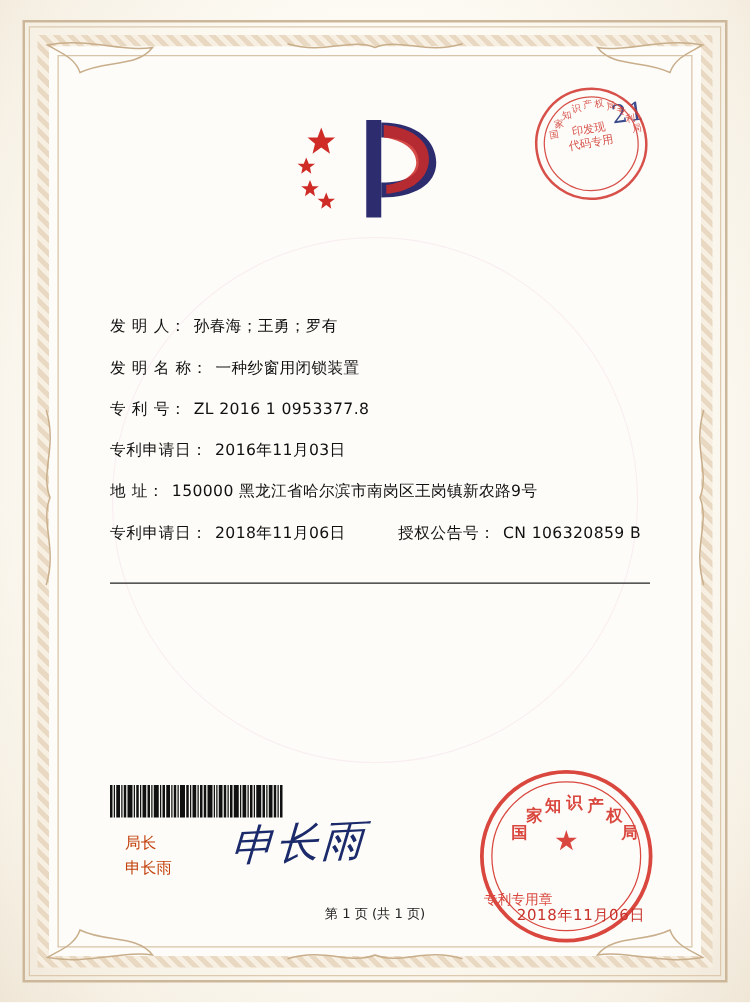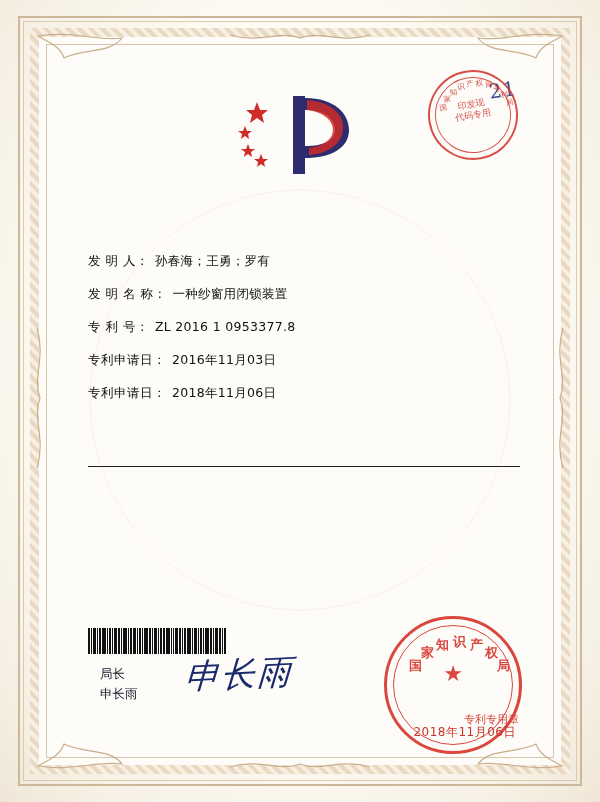--- a/index.html
+++ b/index.html
@@ -215,21 +215,21 @@
     margin-right: 1px;
     vertical-align: top;
   }
 
   
   .sig-block {
     position: absolute;
     left: 40px;
     top: 608px;
     font-size: 12.5px;
-    color: #0f172a;
+    color: #c2410c;
     line-height: 20px;
   }
   .sig-hand {
     position: absolute;
     left: 125px;
     top: 596px;
     font-family: "DejaVu Serif", "Liberation Serif", serif;
     font-size: 34px;
     color: #1b2a6b;
     letter-spacing: 2px;
@@ -270,21 +270,21 @@
     left: 50%;
     top: 44px;
     transform: translateX(-50%);
     font-size: 22px;
     line-height: 22px;
   }
   .seal .bottom-text {
     position: absolute;
     left: 0; right: 0;
     bottom: 24px;
-    text-align: right;
+    text-align: left;
     font-size: 11px;
     font-family: "DejaVu Serif","Liberation Serif",serif;
   }
   .seal-date {
     position: absolute;
     right: 24px;
     top: 668px;
     font-size: 12px;
     color: #c9332c;
     letter-spacing: .5px;
@@ -384,23 +384,31 @@
         <span class="field-value">一种纱窗用闭锁装置</span>
       </div>
       <div class="field-row">
         <span class="field-label">专 利 号：</span>
         <span class="field-value">ZL 2016 1 0953377.8</span>
       </div>
       <div class="field-row">
         <span class="field-label">专利申请日：</span>
         <span class="field-value">2016年11月03日</span>
       </div>
+      <div class="field-row">
+        <span class="field-label">地         址：</span>
+        <span class="field-value">150000 黑龙江省哈尔滨市南岗区王岗镇新农路9号</span>
+      </div>
       <div class="field-row two-col">
         <span class="field-label">专利申请日：</span>
         <span class="field-value">2018年11月06日</span>
+        <span class="col2">
+          <span class="field-label">授权公告号：</span>
+          <span class="field-value">CN 106320859 B</span>
+        </span>
       </div>
     </div>
 
     <div class="rule" style="top:410px"></div>
 
     <div class="body-text">
     </div>
 
     <div class="barcode">
       <i style="width:2px"></i><i style="width:1px"></i><i style="width:3px"></i><i style="width:1px"></i><i style="width:2px"></i><i style="width:4px"></i><i style="width:1px"></i><i style="width:2px"></i><i style="width:1px"></i><i style="width:3px"></i><i style="width:2px"></i><i style="width:1px"></i><i style="width:4px"></i><i style="width:1px"></i><i style="width:2px"></i><i style="width:3px"></i><i style="width:1px"></i><i style="width:2px"></i><i style="width:1px"></i><i style="width:4px"></i><i style="width:2px"></i><i style="width:1px"></i><i style="width:3px"></i><i style="width:1px"></i><i style="width:2px"></i><i style="width:2px"></i><i style="width:4px"></i><i style="width:1px"></i><i style="width:1px"></i><i style="width:3px"></i><i style="width:2px"></i><i style="width:1px"></i><i style="width:2px"></i><i style="width:4px"></i><i style="width:1px"></i><i style="width:3px"></i><i style="width:1px"></i><i style="width:2px"></i><i style="width:1px"></i><i style="width:4px"></i><i style="width:2px"></i><i style="width:1px"></i><i style="width:3px"></i><i style="width:2px"></i><i style="width:1px"></i><i style="width:2px"></i>
@@ -421,14 +429,15 @@
         <span style="transform:rotate(0deg) translate(0,-52px) rotate(0deg)">识</span>
         <span style="transform:rotate(19deg) translate(0,-52px) rotate(-19deg)">产</span>
         <span style="transform:rotate(38deg) translate(0,-52px) rotate(-38deg)">权</span>
         <span style="transform:rotate(58deg) translate(0,-52px) rotate(-58deg)">局</span>
       </div>
       <div class="star">★</div>
       <div class="bottom-text">专利专用章</div>
     </div>
     <div class="seal-date">2018年11月06日</div>
 
+    <div class="footer">第 1 页 (共 1 页)</div>
   </div>
 </div>
 
 </body></html>

